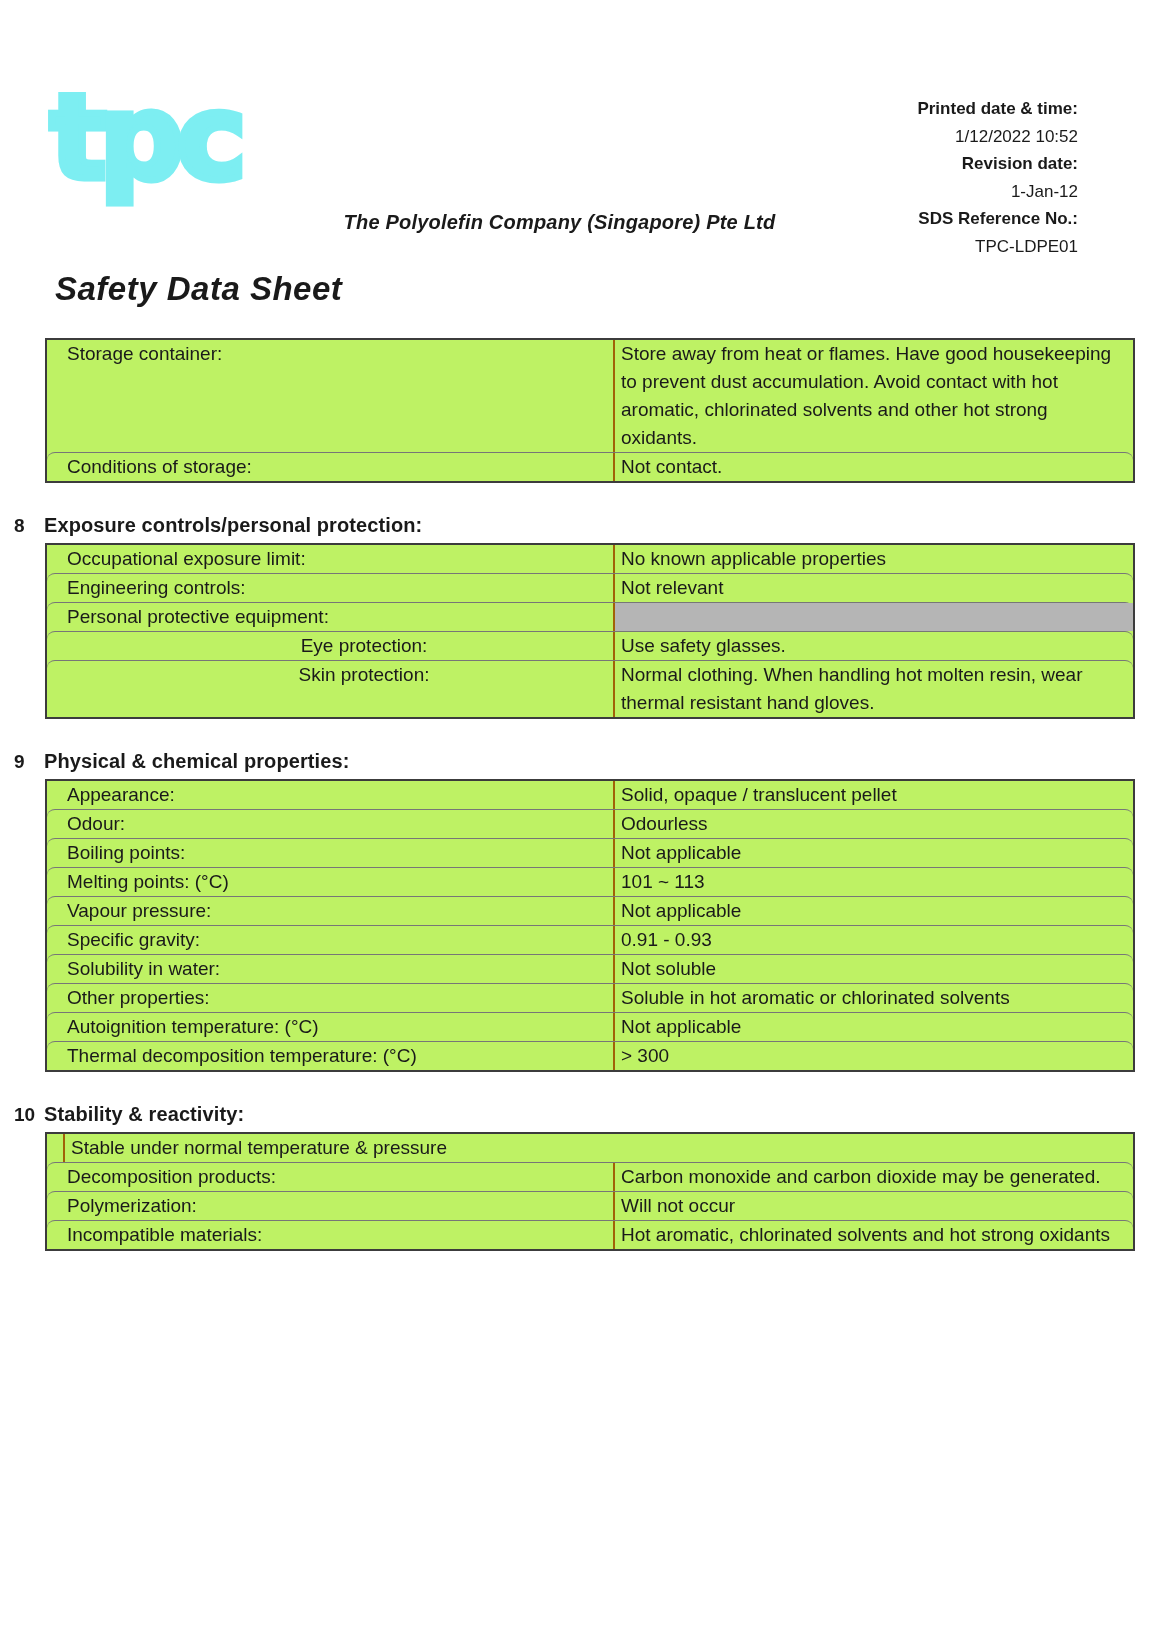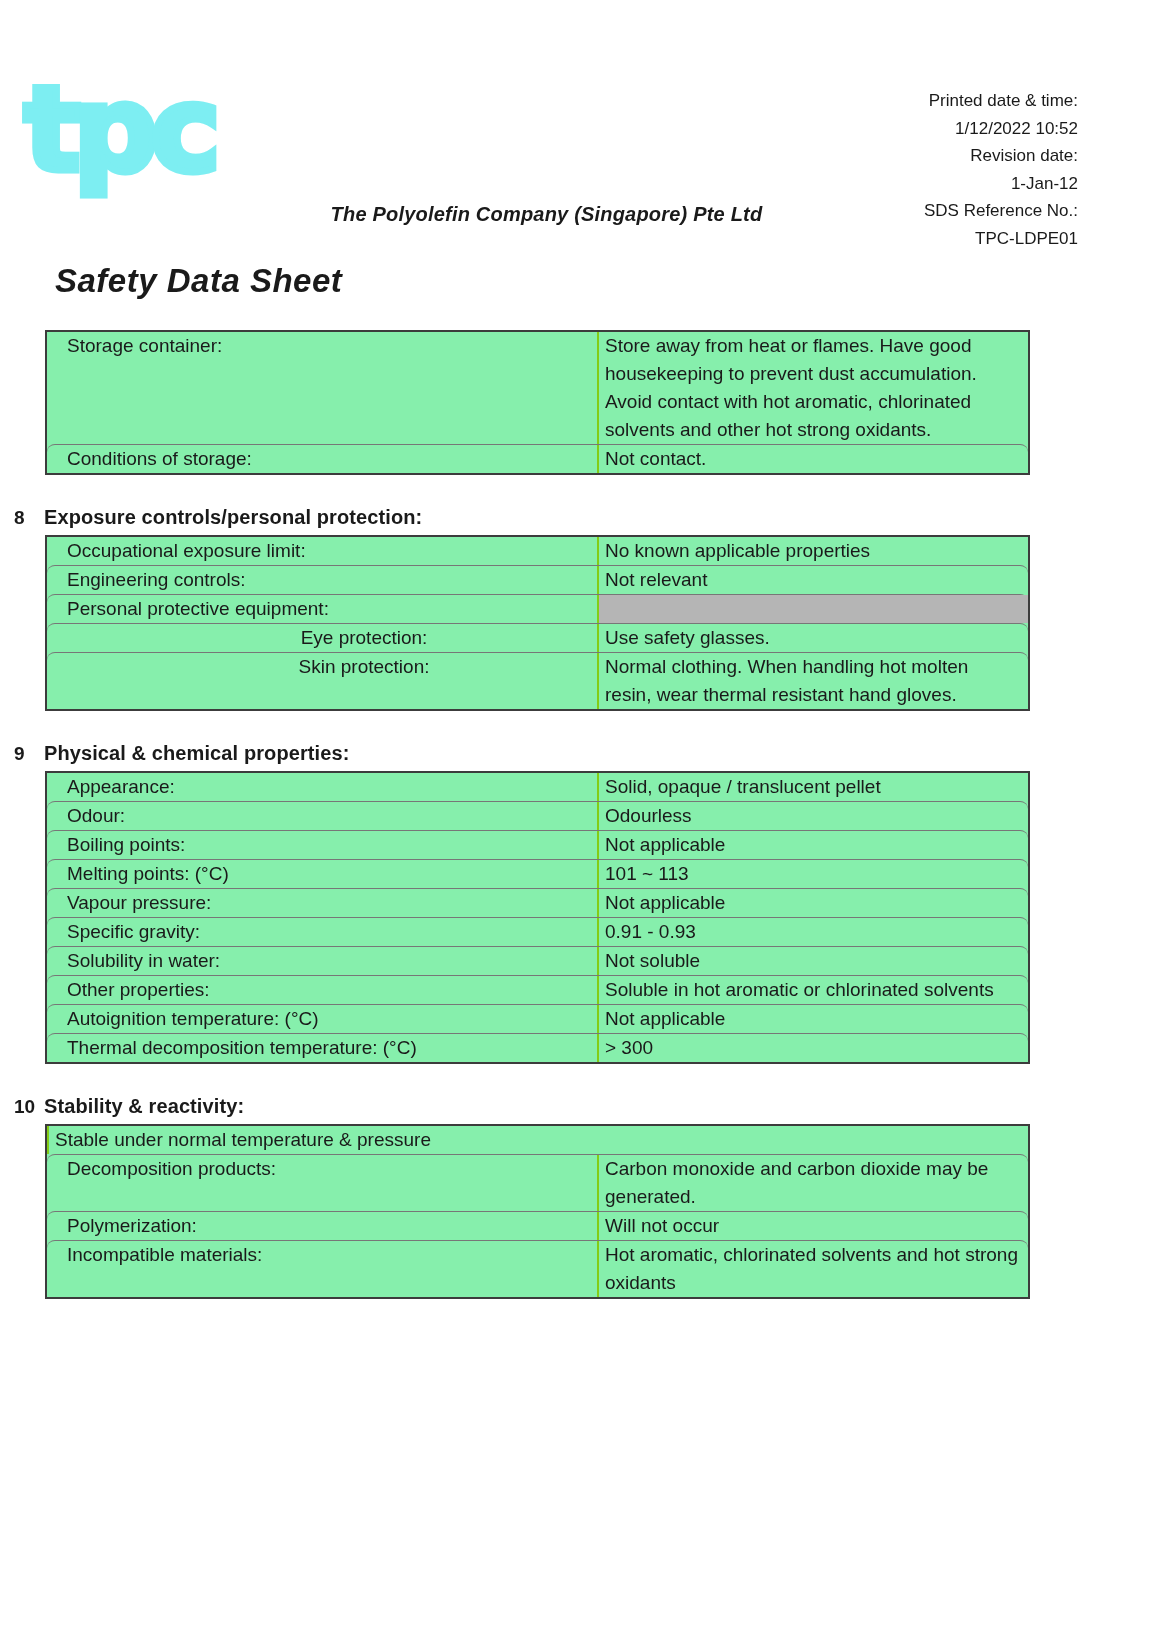--- a/index.html
+++ b/index.html
@@ -6,21 +6,21 @@
   html, body { background: #ffffff; }
   body {
     width: 1174px; height: 1644px;
     margin: 0 auto;
     font-family: "Liberation Sans", sans-serif;
     color: #1a1a1a;
     overflow: hidden;
     position: relative;
   }
   
-  .header { position: relative; padding: 75px 96px 0 28px; }
+  .header { position: relative; padding: 75px 96px 0 54px; margin-top: 8px; }
   .logo {
     font-family: "DejaVu Sans", sans-serif;
     font-weight: 800;
     font-size: 118px;
     line-height: 0.92;
     letter-spacing: -7px;
     color: #7deef2;
     -webkit-text-stroke: 7px #7deef2;
     height: 122px;
     margin-left: -4px;
@@ -35,21 +35,21 @@
     letter-spacing: 0.2px;
     text-align: center;
   }
   .meta {
     position: absolute;
     top: 87px; right: 96px;
     text-align: right;
     font-size: 17px;
     line-height: 27.5px;
   }
-  .meta .m-label { font-weight: normal; }
+  .meta .m-label { font-weight: bold; }
   
   .doc-title {
     margin: 36px 0 0 55px;
     font-size: 33px;
     font-weight: bold;
     font-style: italic;
     letter-spacing: 0.5px;
   }
   
   .sections { margin-top: 29px; }
@@ -59,40 +59,41 @@
     margin: 31px 0 6px 14px;
     font-weight: bold;
   }
   .section-heading .num {
     width: 30px;
     font-size: 19px;
     flex: 0 0 auto;
   }
   .section-heading .txt { font-size: 20px; letter-spacing: 0.1px; }
   .tbl {
-    width: 985px;
+    width: 1090px;
     margin-left: 45px;
     border: 2px solid #3c3c3c;
-    background: #86efac;
+    background: #bef264;
   }
   .t-row {
     display: grid;
     grid-template-columns: 550px 1fr;
   }
   .t-row + .t-row { border-top: 1px solid #777777; border-radius: 8px; }
   .cell {
     font-size: 19px;
     line-height: 28px;
     min-height: 28px;
     padding: 0 4px 0 20px;
   }
   .cell.value {
-    border-left: 2px solid #84cc16;
+    border-left: 2px solid #a16207;
     padding-left: 6px;
     padding-right: 8px;
+    margin-left: 16px;
   }
   .cell.label.indent { text-align: center; padding-left: 88px; }
   .cell.value.shaded { background: #b5b5b5; }
   .first-table { margin-top: 30px; }
 </style>
 </head>
 <body>
 
 <div class="header">
   <div>

